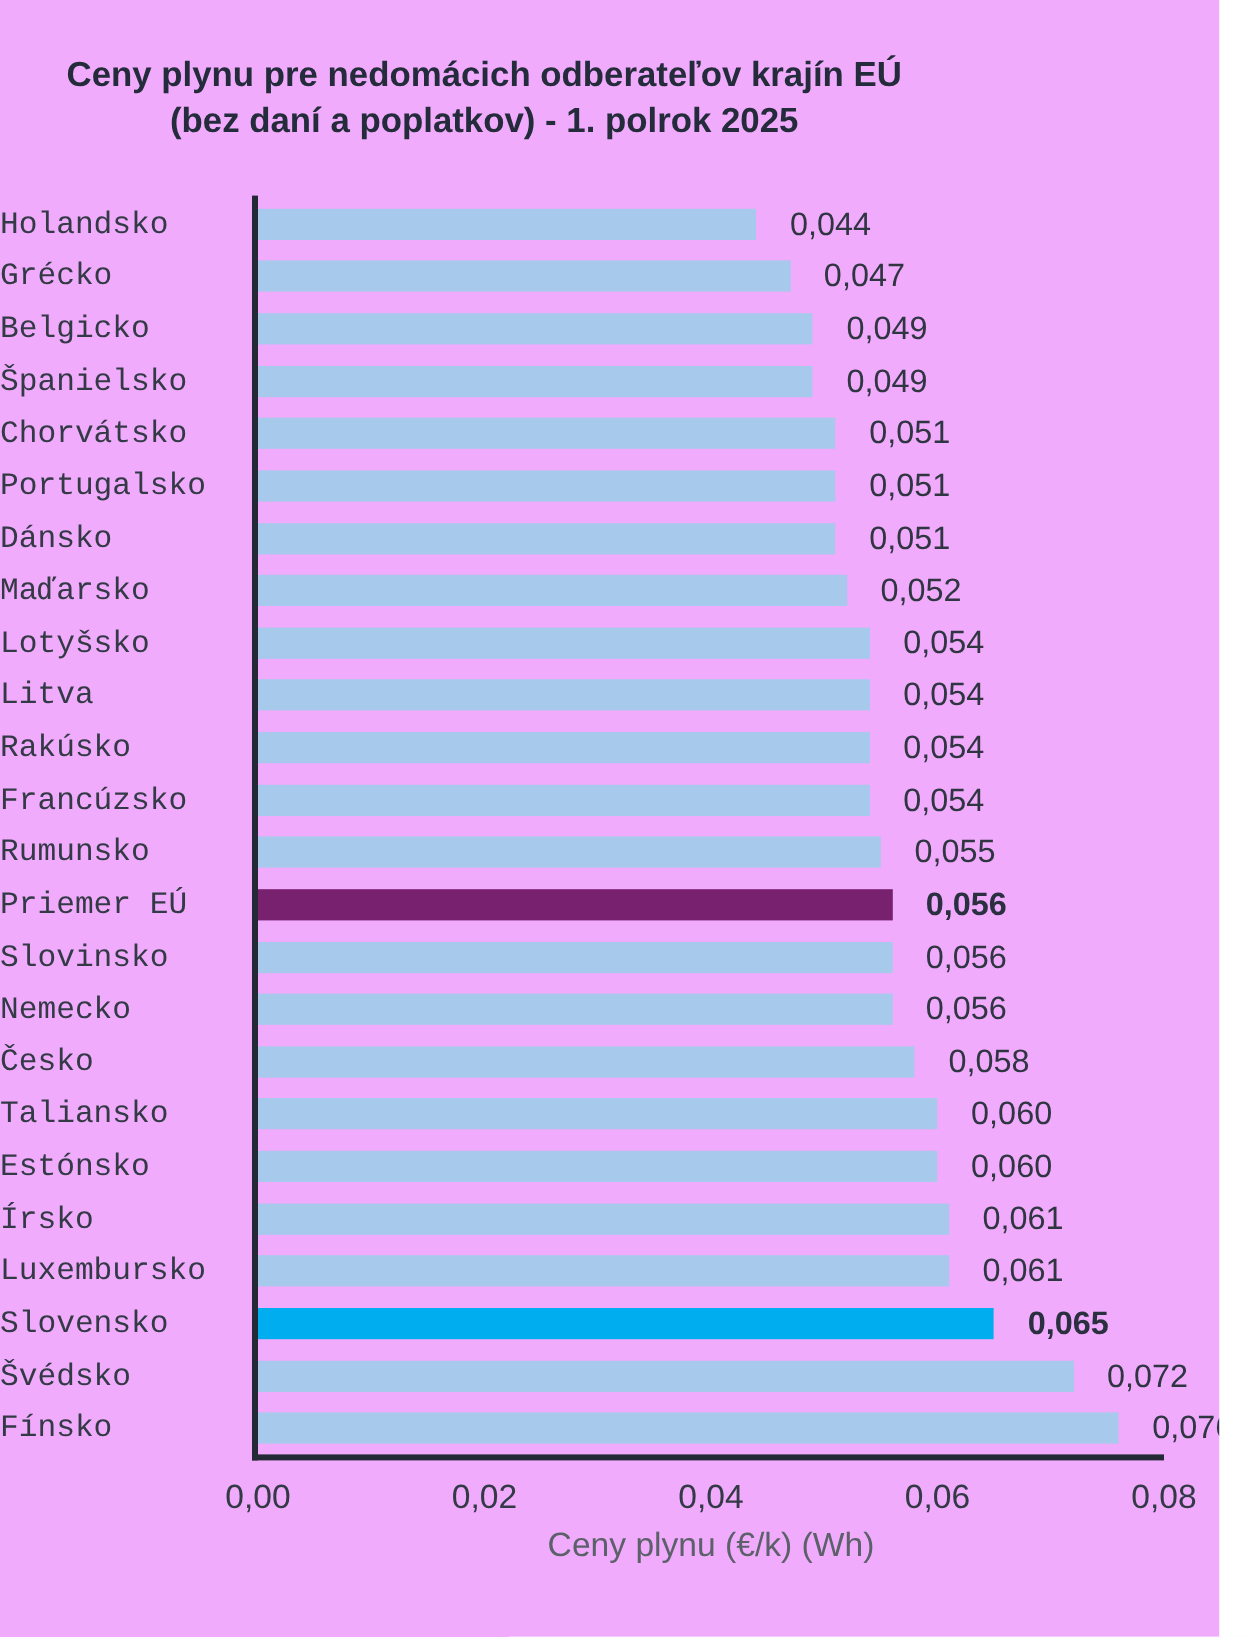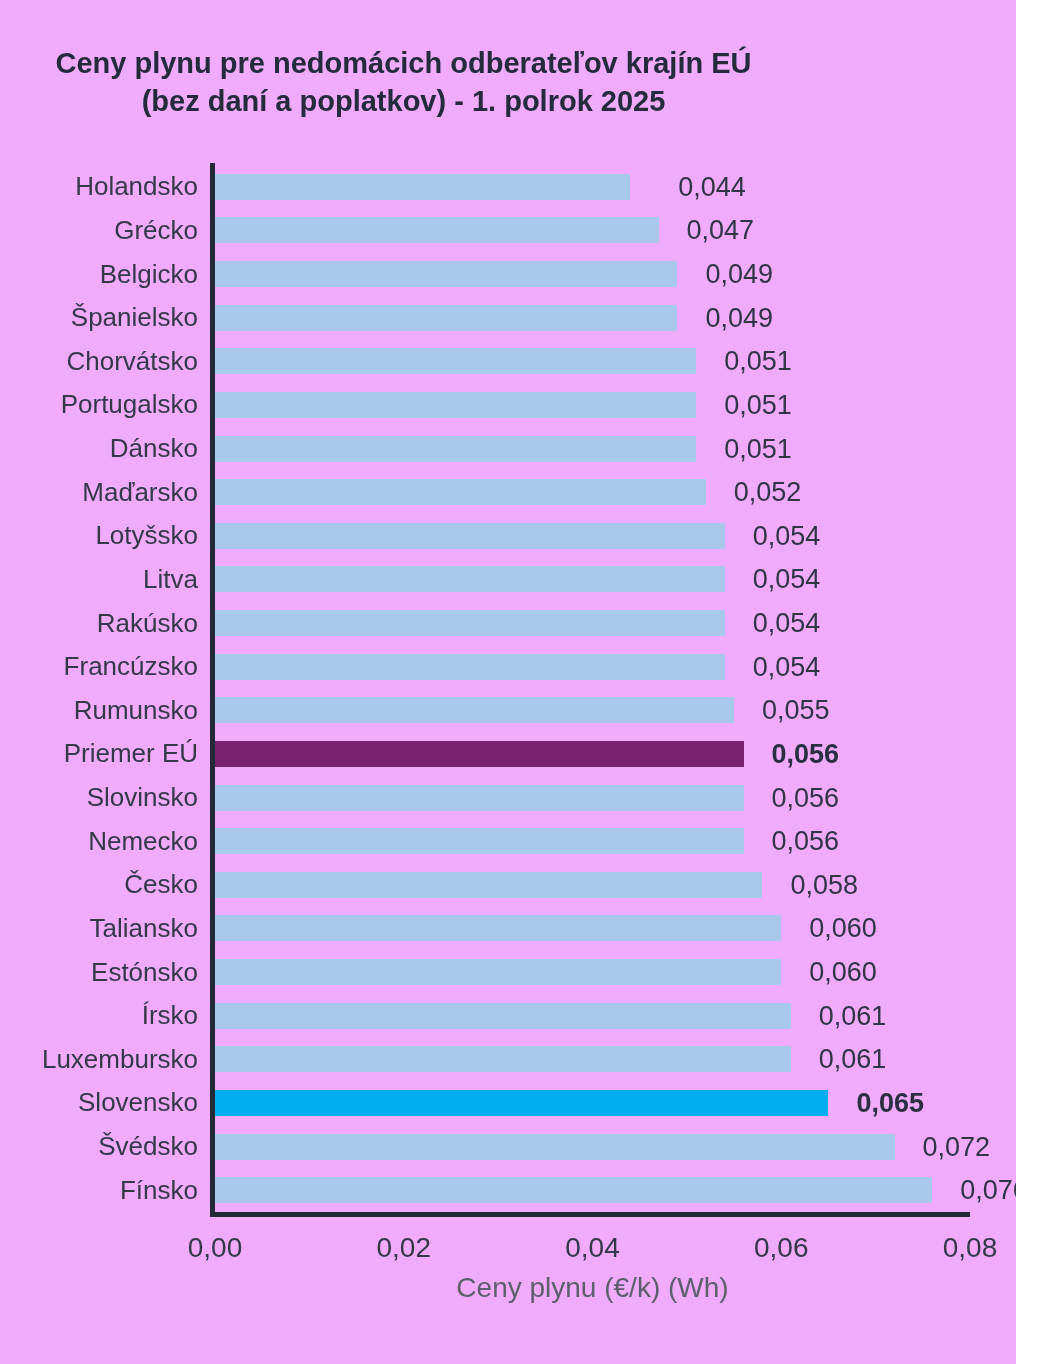--- a/index.html
+++ b/index.html
@@ -35,24 +35,24 @@
     display: flex;
     flex-direction: column;
   }
   .row {
     flex: 1;
     display: flex;
     align-items: center;
   }
   .country-label {
     width: 198px;
-    text-align: right;
     font-size: 26px;
     color: #333a46;
     white-space: nowrap;
+    font-family: Liberation Mono, monospace;
   }
   .track {
     position: relative;
     margin-left: 17px;
     width: 755px;
     height: 26px;
   }
   .bar {
     height: 100%;
   }
@@ -116,21 +116,21 @@
   <div class="title">
     <div>Ceny plynu pre nedomácich odberateľov krajín EÚ</div>
     <div>(bez daní a poplatkov) - 1. polrok 2025</div>
   </div>
 
   <div class="rows">
       <div class="row">
         <div class="country-label">Holandsko</div>
         <div class="track">
           <div class="bar" style="width: 55%; background: rgb(167, 201, 235);"></div>
-          <div class="value-label" style="left: calc(55% + 28px); margin-left: 20px;">0,044</div>
+          <div class="value-label" style="left: calc(55% + 28px);">0,044</div>
         </div>
       </div>
       <div class="row">
         <div class="country-label">Grécko</div>
         <div class="track">
           <div class="bar" style="width: 58.75%; background: rgb(167, 201, 235);"></div>
           <div class="value-label" style="left: calc(58.75% + 28px);">0,047</div>
         </div>
       </div>
       <div class="row">

